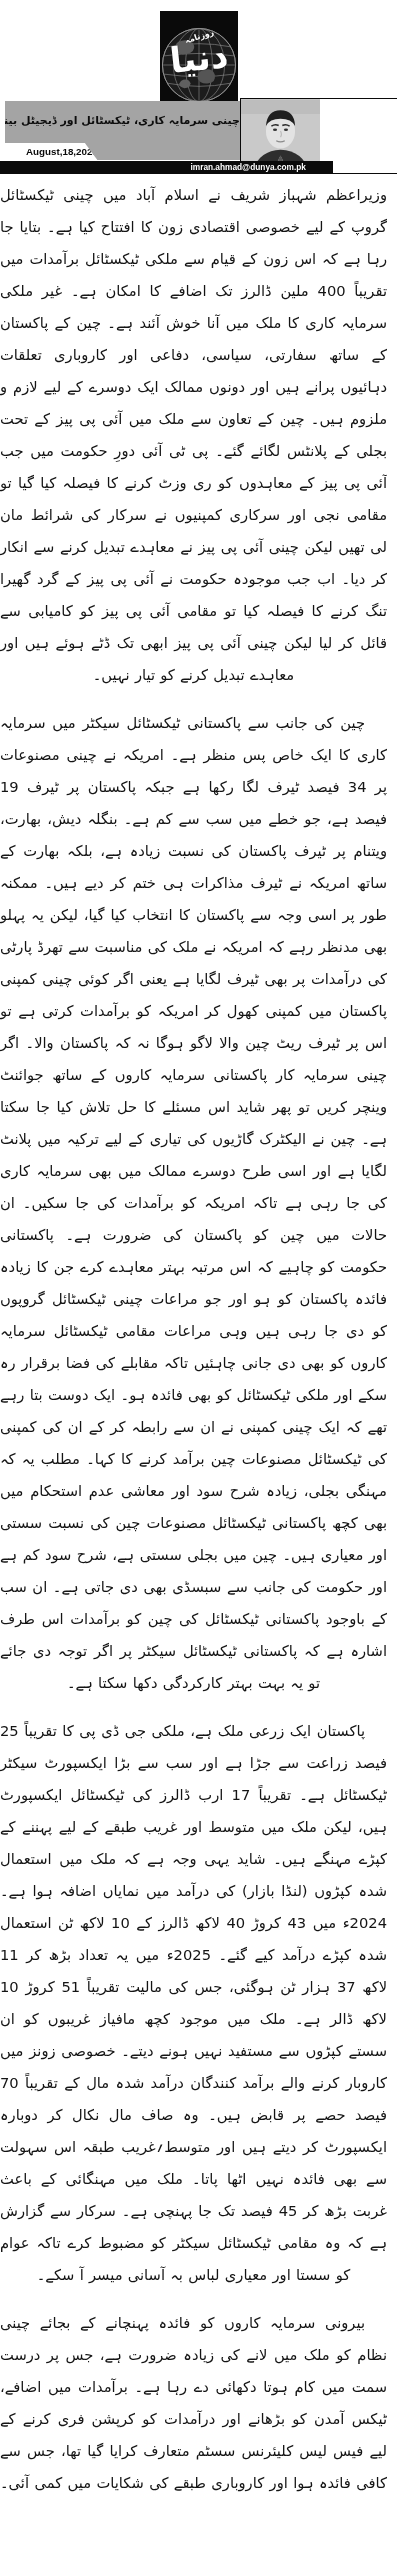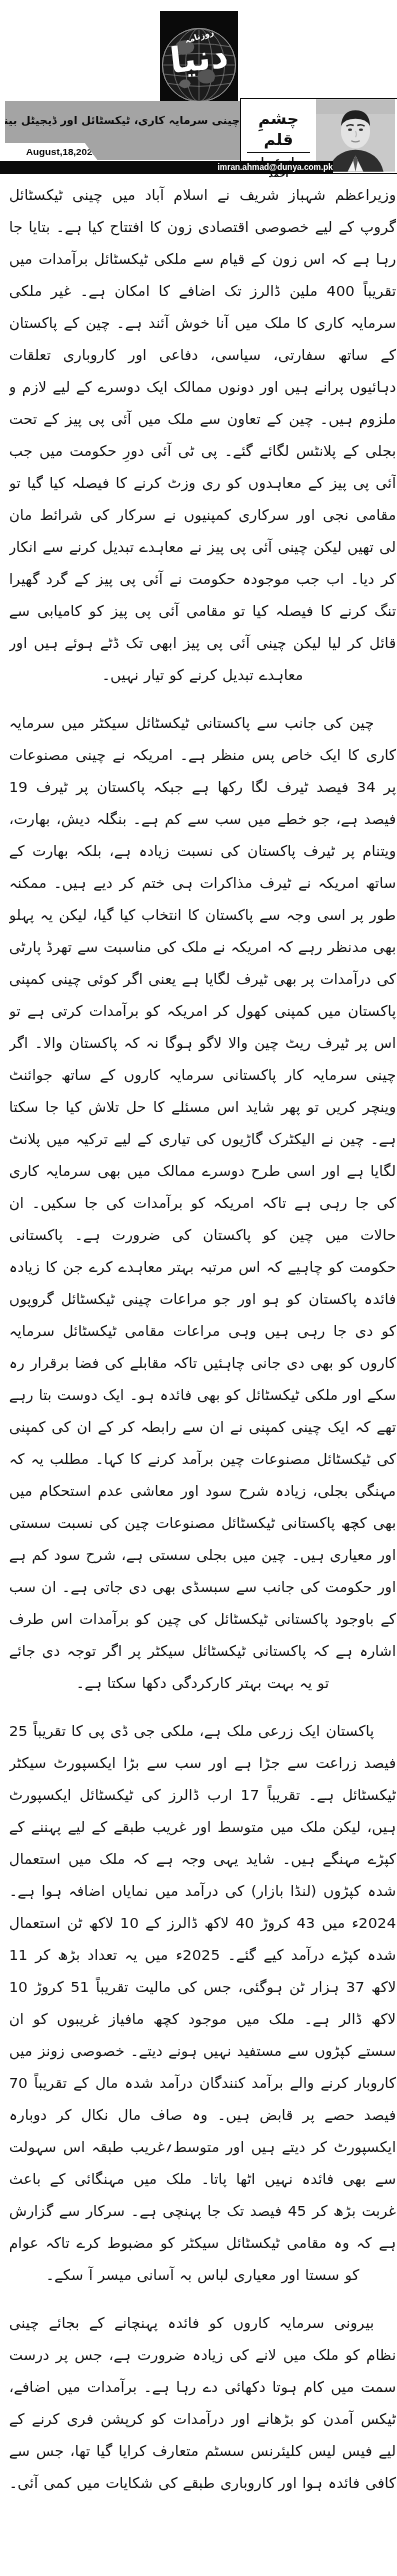--- a/index.html
+++ b/index.html
@@ -94,26 +94,26 @@
   .email-bar {
     position: absolute; left: 0; top: 161px;
     width: 333px; height: 13.4px;
     background: #0a0a0a;
     z-index: 5;
   }
   .email-bar span {
     display: block;
     font-family: "Liberation Sans", sans-serif;
     font-size: 8.3px; font-weight: bold; color: #ffffff;
-    line-height: 13.4px; text-align: right; padding-right: 0;
+    line-height: 13.4px; text-align: right; padding-right: 27px;
   }
 
   
   .article-body {
-    position: absolute; left: 9px; top: 179px;
+    position: absolute; left: 0; top: 179px;
     width: 387px; height: 2314px;
     overflow: hidden;
     direction: rtl;
     color: #141414;
   }
   .article-body p {
     margin: 0;
     font-size: 14.7px;
     line-height: 32px;
     text-align: justify;
@@ -147,24 +147,20 @@
 
 <div class="band">
   <span class="title">چینی سرمایہ کاری، ٹیکسٹائل اور ڈیجیٹل بینکنگ</span>
 </div>
 
 <div class="date-ribbon">
   <span>August,18,2025</span>
 </div>
 
 <div class="author-panel">
-  <div class="author-meta">
-    <div class="column-name">چشمِ قلم</div>
-    <div class="author-name">میاں عمران احمد</div>
-  </div>
   <div class="author-photo">
     <svg width="79" height="73" viewBox="0 0 130 119">
       <rect x="0" y="0" width="130" height="119" fill="#c9c9c9"></rect>
       <rect x="0" y="0" width="130" height="24" fill="#bdbdbd"></rect>
       <path d="M20 119 q8 -34 45 -36 q38 2 46 36 Z" fill="#2e2e2e"></path>
       <path d="M52 119 l13 -26 l13 26 Z" fill="#f2f2f2"></path>
       <path d="M61 100 l4 -8 l4 8 l-4 19 Z" fill="#555"></path>
       <ellipse cx="65" cy="52" rx="24" ry="29" fill="#e3e3e3"></ellipse>
       <path d="M41 44 q2 -26 24 -26 q23 0 24 26 q-6 -12 -24 -12 q-18 0 -24 12 Z" fill="#1f1f1f"></path>
       <ellipse cx="56" cy="50" rx="3.4" ry="2.2" fill="#333"></ellipse>

